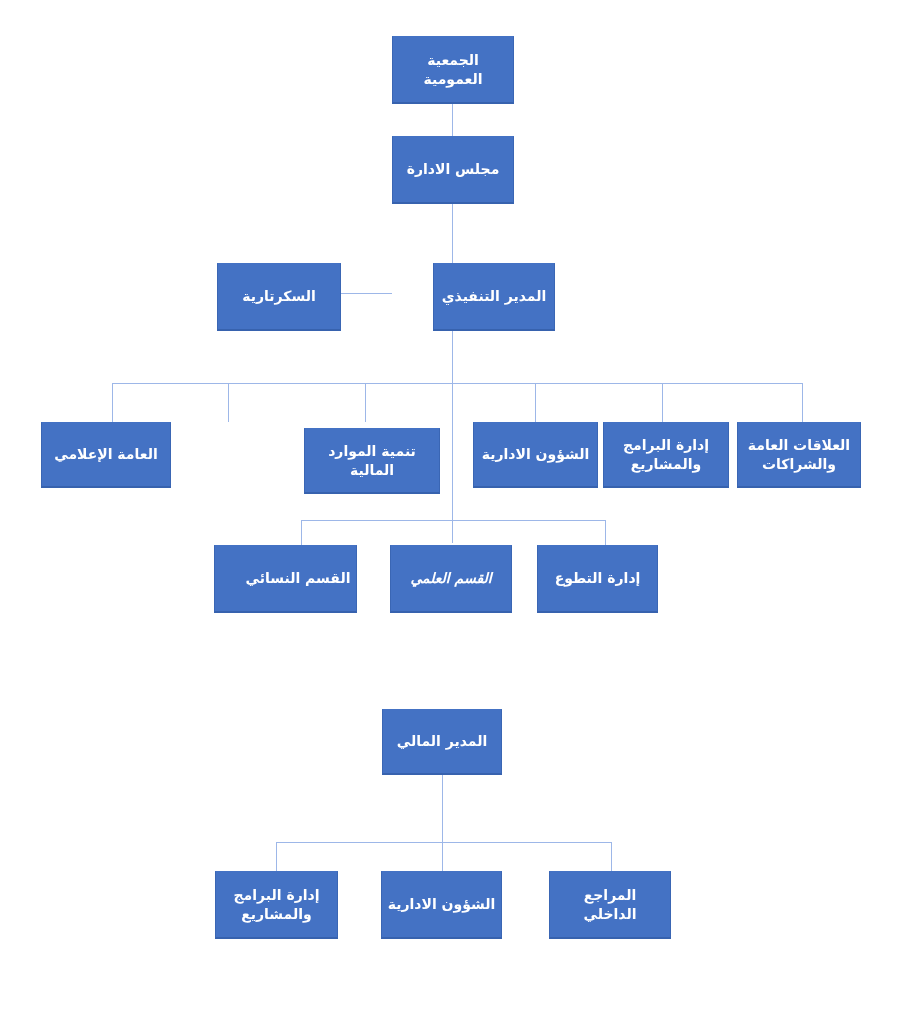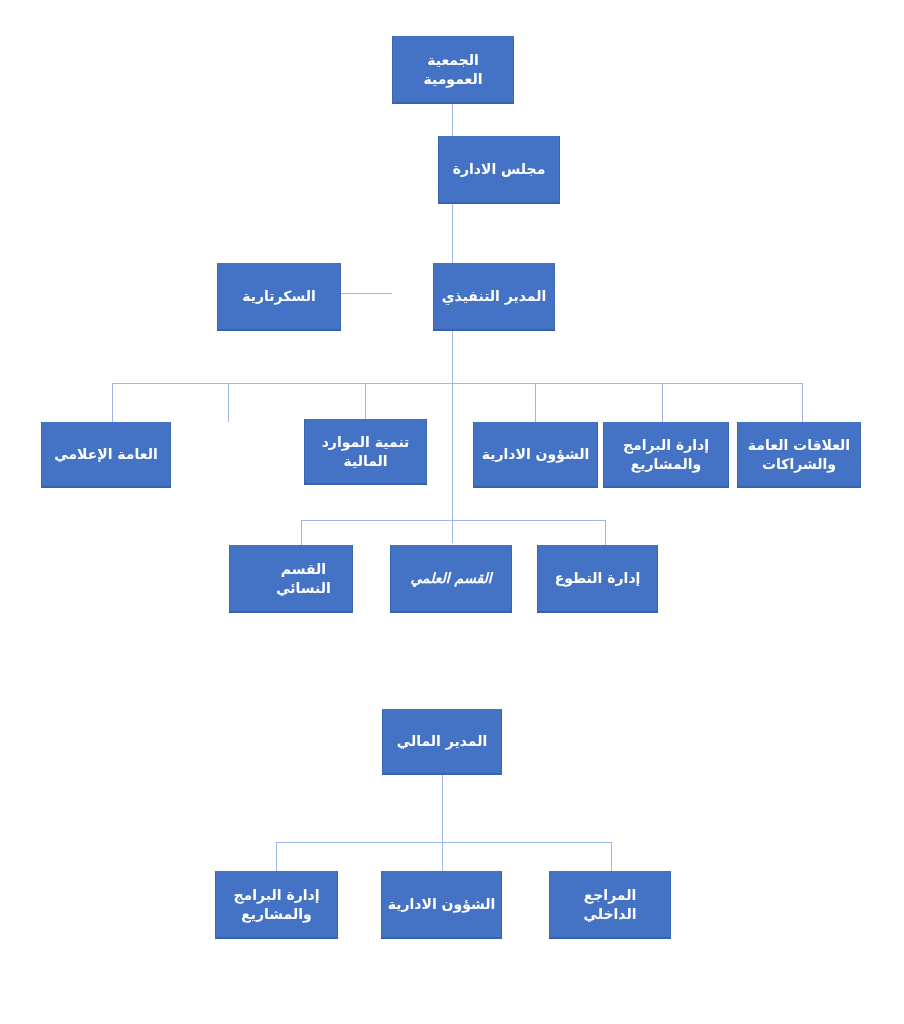--- a/index.html
+++ b/index.html
@@ -52,21 +52,21 @@
 </head>
 <body>
 
 <div id="chart-canvas">
 
   <div class="node" style="left:392px; top:36px; width:122px; height:68px;">الجمعية
 العمومية</div>
 
   <div class="connector v" style="left:452px; top:104px; height:32px;"></div>
 
-  <div class="node" style="left:392px; top:136px; width:122px; height:68px;margin-left:46px;">مجلس الادارة</div>
+  <div class="node" style="left:392px; top:136px; width:122px; height:68px;">مجلس الادارة</div>
 
   <div class="connector v" style="left:452px; top:204px; height:59px;"></div>
 
   <div class="node" style="left:392px; top:263px; width:122px; height:68px;margin-left:41px;">المدير التنفيذي</div>
 
   <div class="node" style="left:217px; top:263px; width:124px; height:68px;">السكرتارية</div>
 
   <div class="connector h" style="left:341px; top:293px; width:51px;"></div>
 
   <div class="connector v" style="left:452px; top:331px; height:212px;"></div>
@@ -74,34 +74,34 @@
   <div class="connector h" style="left:112px; top:383px; width:691px;"></div>
 
   <div class="connector v" style="left:112px; top:383px; height:39px;"></div>
   <div class="connector v" style="left:228px; top:383px; height:39px;"></div>
   <div class="connector v" style="left:365px; top:383px; height:39px;"></div>
   <div class="connector v" style="left:535px; top:383px; height:39px;"></div>
   <div class="connector v" style="left:662px; top:383px; height:39px;"></div>
   <div class="connector v" style="left:802px; top:383px; height:39px;"></div>
 
   <div class="node" style="left:41px; top:422px; width:130px; height:66px;">العامة الإعلامي</div>
-  <div class="node" style="left:304px; top:419px; width:123px; height:66px;">تنمية الموارد
+  <div class="node" style="left:304px; top:428px; width:136px; height:66px;">تنمية الموارد
 المالية</div>
   <div class="node" style="left:473px; top:422px; width:125px; height:66px;">الشؤون الادارية</div>
   <div class="node" style="left:603px; top:422px; width:126px; height:66px;">إدارة البرامج
 والمشاريع</div>
   <div class="node" style="left:737px; top:422px; width:124px; height:66px;">العلاقات العامة
 والشراكات</div>
 
   <div class="connector h" style="left:301px; top:520px; width:305px;"></div>
 
   <div class="connector v" style="left:301px; top:520px; height:25px;"></div>
   <div class="connector v" style="left:605px; top:520px; height:25px;"></div>
 
-  <div class="node" style="left:229px; top:545px; width:124px; height:68px;padding-left:30px;">القسم النسائي</div>
+  <div class="node" style="left:214px; top:545px; width:143px; height:68px;padding-left:30px;">القسم النسائي</div>
   <div class="node" style="left:390px; top:545px; width:122px; height:68px;font-style:italic;">القسم العلمي</div>
   <div class="node" style="left:537px; top:545px; width:121px; height:68px;">إدارة التطوع</div>
 
   <div class="node" style="left:382px; top:709px; width:120px; height:66px;">المدير المالي</div>
 
   <div class="connector v" style="left:442px; top:775px; height:96px;"></div>
 
   <div class="connector h" style="left:276px; top:842px; width:336px;"></div>
 
   <div class="connector v" style="left:276px; top:842px; height:29px;"></div>

